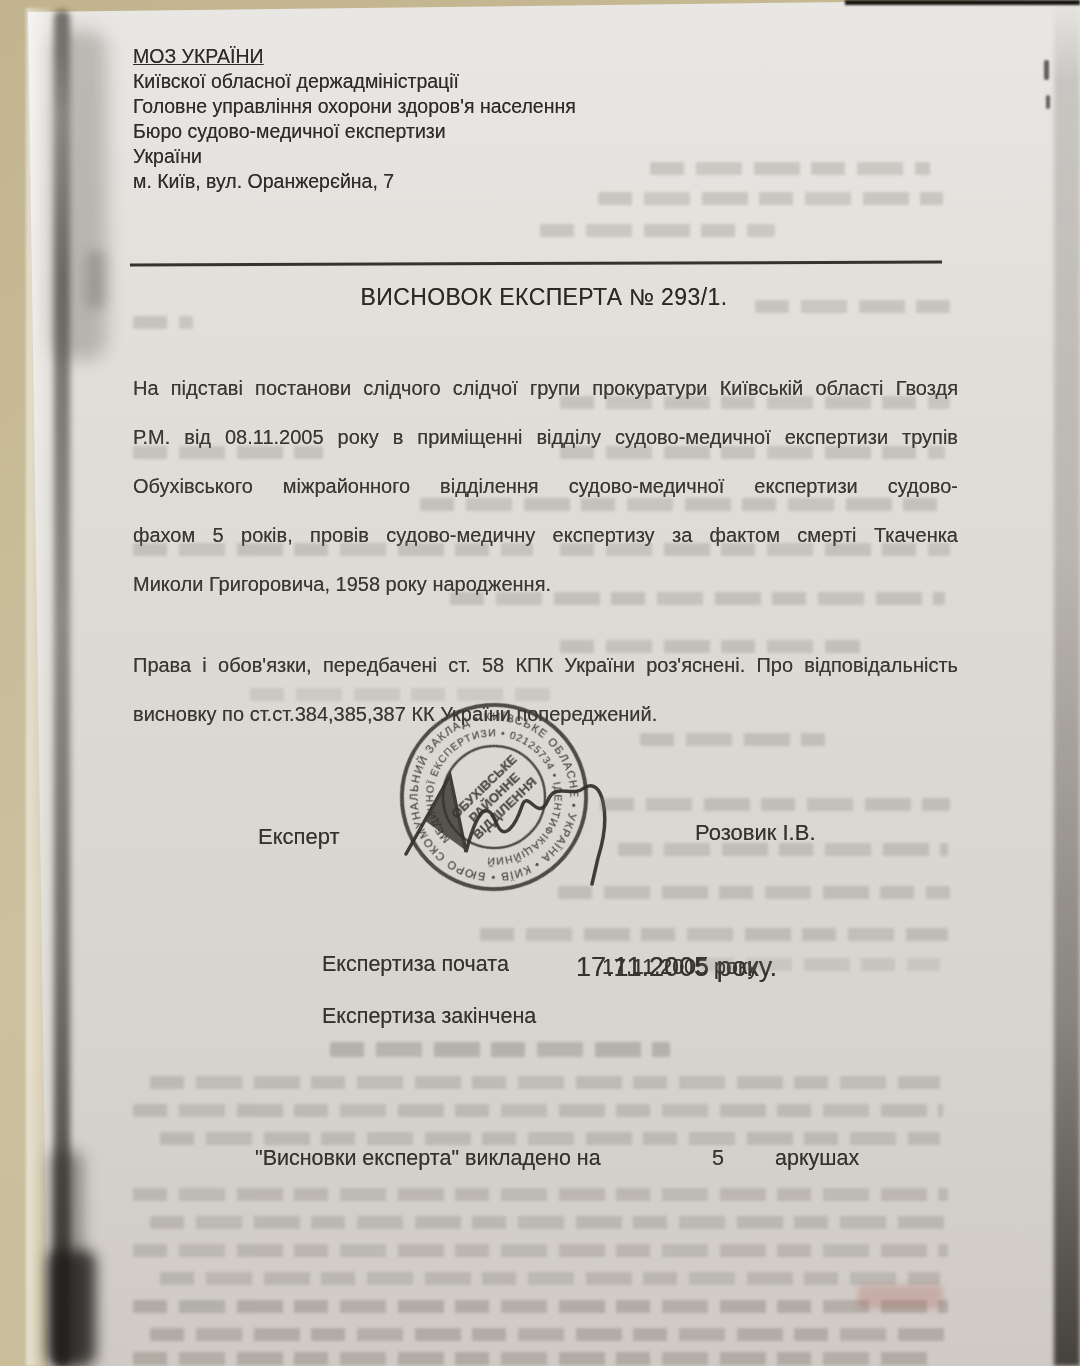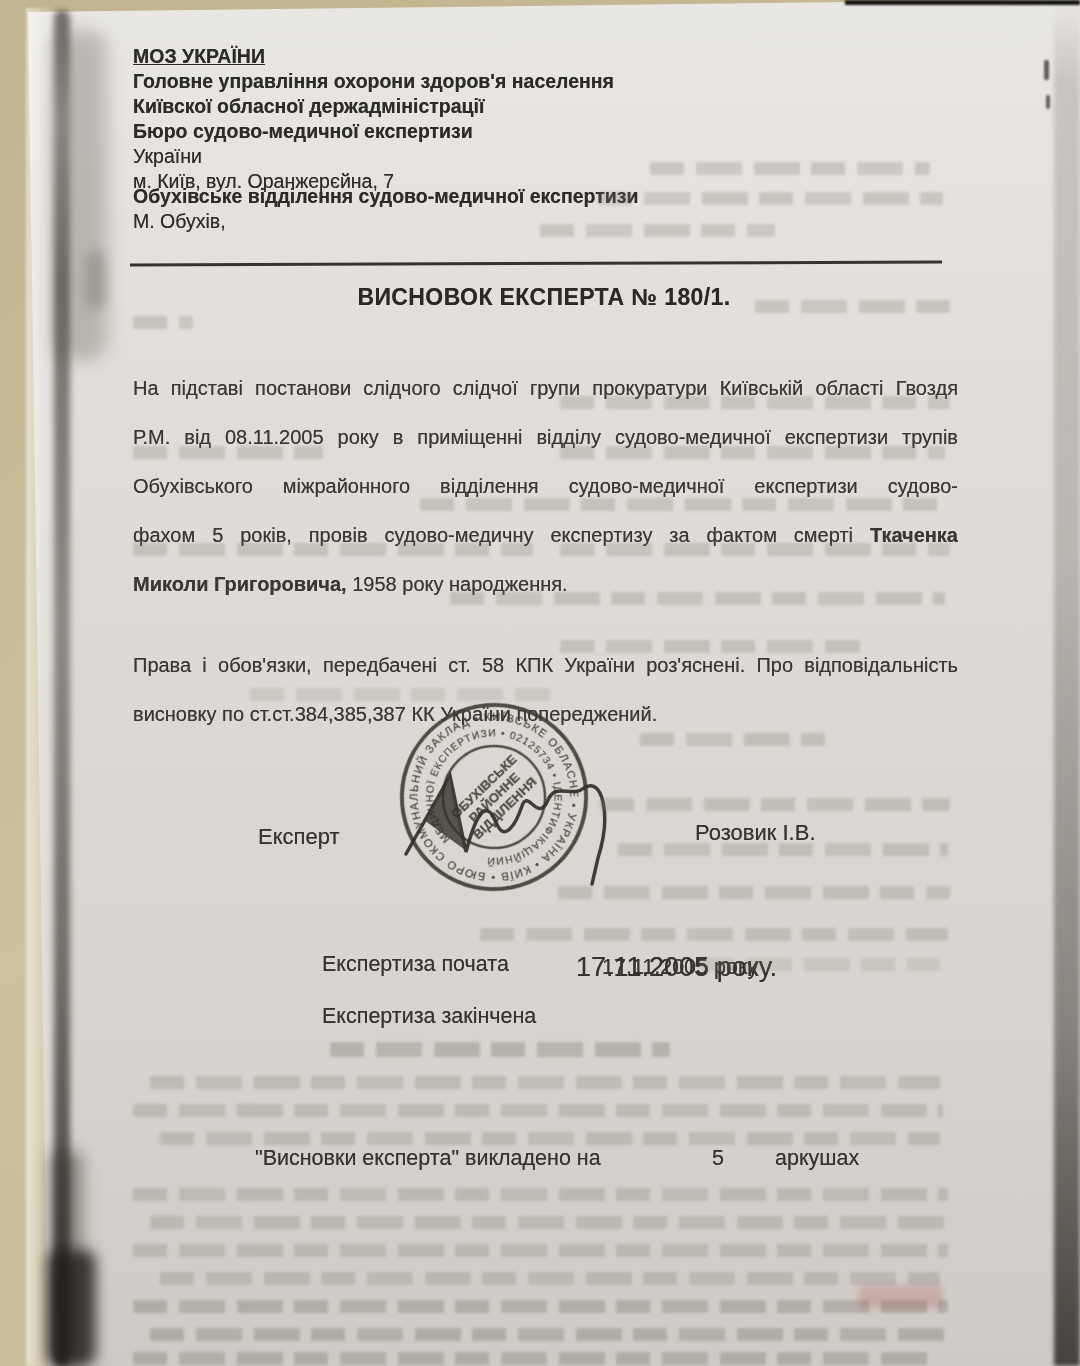--- a/index.html
+++ b/index.html
@@ -9,21 +9,21 @@
     font-family:"Liberation Sans",sans-serif;
   }
   .paper{
     position:absolute;inset:0;
     clip-path:polygon(28px 12px,850px 2px,1080px 0px,1080px 1366px,48px 1366px);
     background:linear-gradient(180deg,#e9e7e4 0%,#e1ded9 28%,#dcd8d3 52%,#d7d3ce 76%,#cfcac5 100%);
     color:#36332e;
     text-shadow:0 0 .6px rgba(52,50,45,.65);
   }
   .abs{position:absolute}
-  .b{font-weight:bold}
+  .b{font-weight:normal}
   .hline{font-size:19.5px;line-height:25px;color:#2d2b27;white-space:nowrap}
   .title{font-size:23px;letter-spacing:.4px;color:#2b2925}
   .jline,.nline{height:49px;line-height:49px;font-size:20px;color:#3a3732;white-space:nowrap}
   .jline{white-space:normal;text-align:justify;text-align-last:justify}
   .rule{background:#35332f;height:3px}
   .ghost{
     position:absolute;height:13px;border-radius:2px;opacity:.45;filter:blur(1.4px);
     background:repeating-linear-gradient(90deg,
       rgba(125,121,112,.6) 0 34px, rgba(125,121,112,0) 34px 46px,
       rgba(125,121,112,.55) 46px 92px, rgba(125,121,112,0) 92px 104px,
@@ -36,36 +36,32 @@
   .stamp text{fill:#3b3830;font-family:"Liberation Sans",sans-serif}
   .sig{position:absolute;left:388px;top:726px;width:270px;height:184px;opacity:.92}
 </style>
 </head>
 <body>
 
 <div class="paper">
 
   <div class="abs" style="left:133px;top:44px">
     <div class="hline b" style="text-decoration:underline">МОЗ УКРАЇНИ</div>
+    <div class="hline b">Київскої обласної держадміністрації</div>
     <div class="hline b">Головне управління охорони здоров'я населення</div>
-    <div class="hline b">Київскої обласної держадміністрації</div>
     <div class="hline b">Бюро судово-медичної експертизи</div>
     <div class="hline">України</div>
     <div class="hline">м. Київ, вул. Оранжерєйна, 7</div>
   </div>
 
 
-  <div class="abs" style="left:133px;top:184px">
-    <div class="hline b">Обухівське відділення судово-медичної експертизи</div>
-    <div class="hline">М. Обухів,</div>
-  </div>
 
   <div class="abs rule" style="left:130px;top:262px;width:812px;transform:rotate(-.2deg)"></div>
 
-  <div class="abs b title" style="left:133px;top:284px;width:822px;text-align:center">ВИСНОВОК ЕКСПЕРТА № 180/1.</div>
+  <div class="abs b title" style="left:133px;top:284px;width:822px;text-align:center">ВИСНОВОК ЕКСПЕРТА № 293/1.</div>
 
   <div class="abs" style="left:133px;top:364px;width:825px">
     <div class="jline">На підставі постанови слідчого слідчої групи прокуратури Київській області Гвоздя</div>
     <div class="jline">Р.М. від 08.11.2005 року в приміщенні відділу судово-медичної експертизи трупів</div>
     <div class="jline">Обухівського міжрайонного відділення судово-медичної експертизи судово-</div>
     <div class="jline"><span>фахом 5 років, провів судово-медичну експертизу за фактом смерті </span><span class="b">Ткаченка</span></div>
     <div class="nline"><span class="b">Миколи Григоровича,</span><span> 1958 року народження.</span></div>
   </div>
 
   <div class="abs" style="left:133px;top:641px;width:825px">

